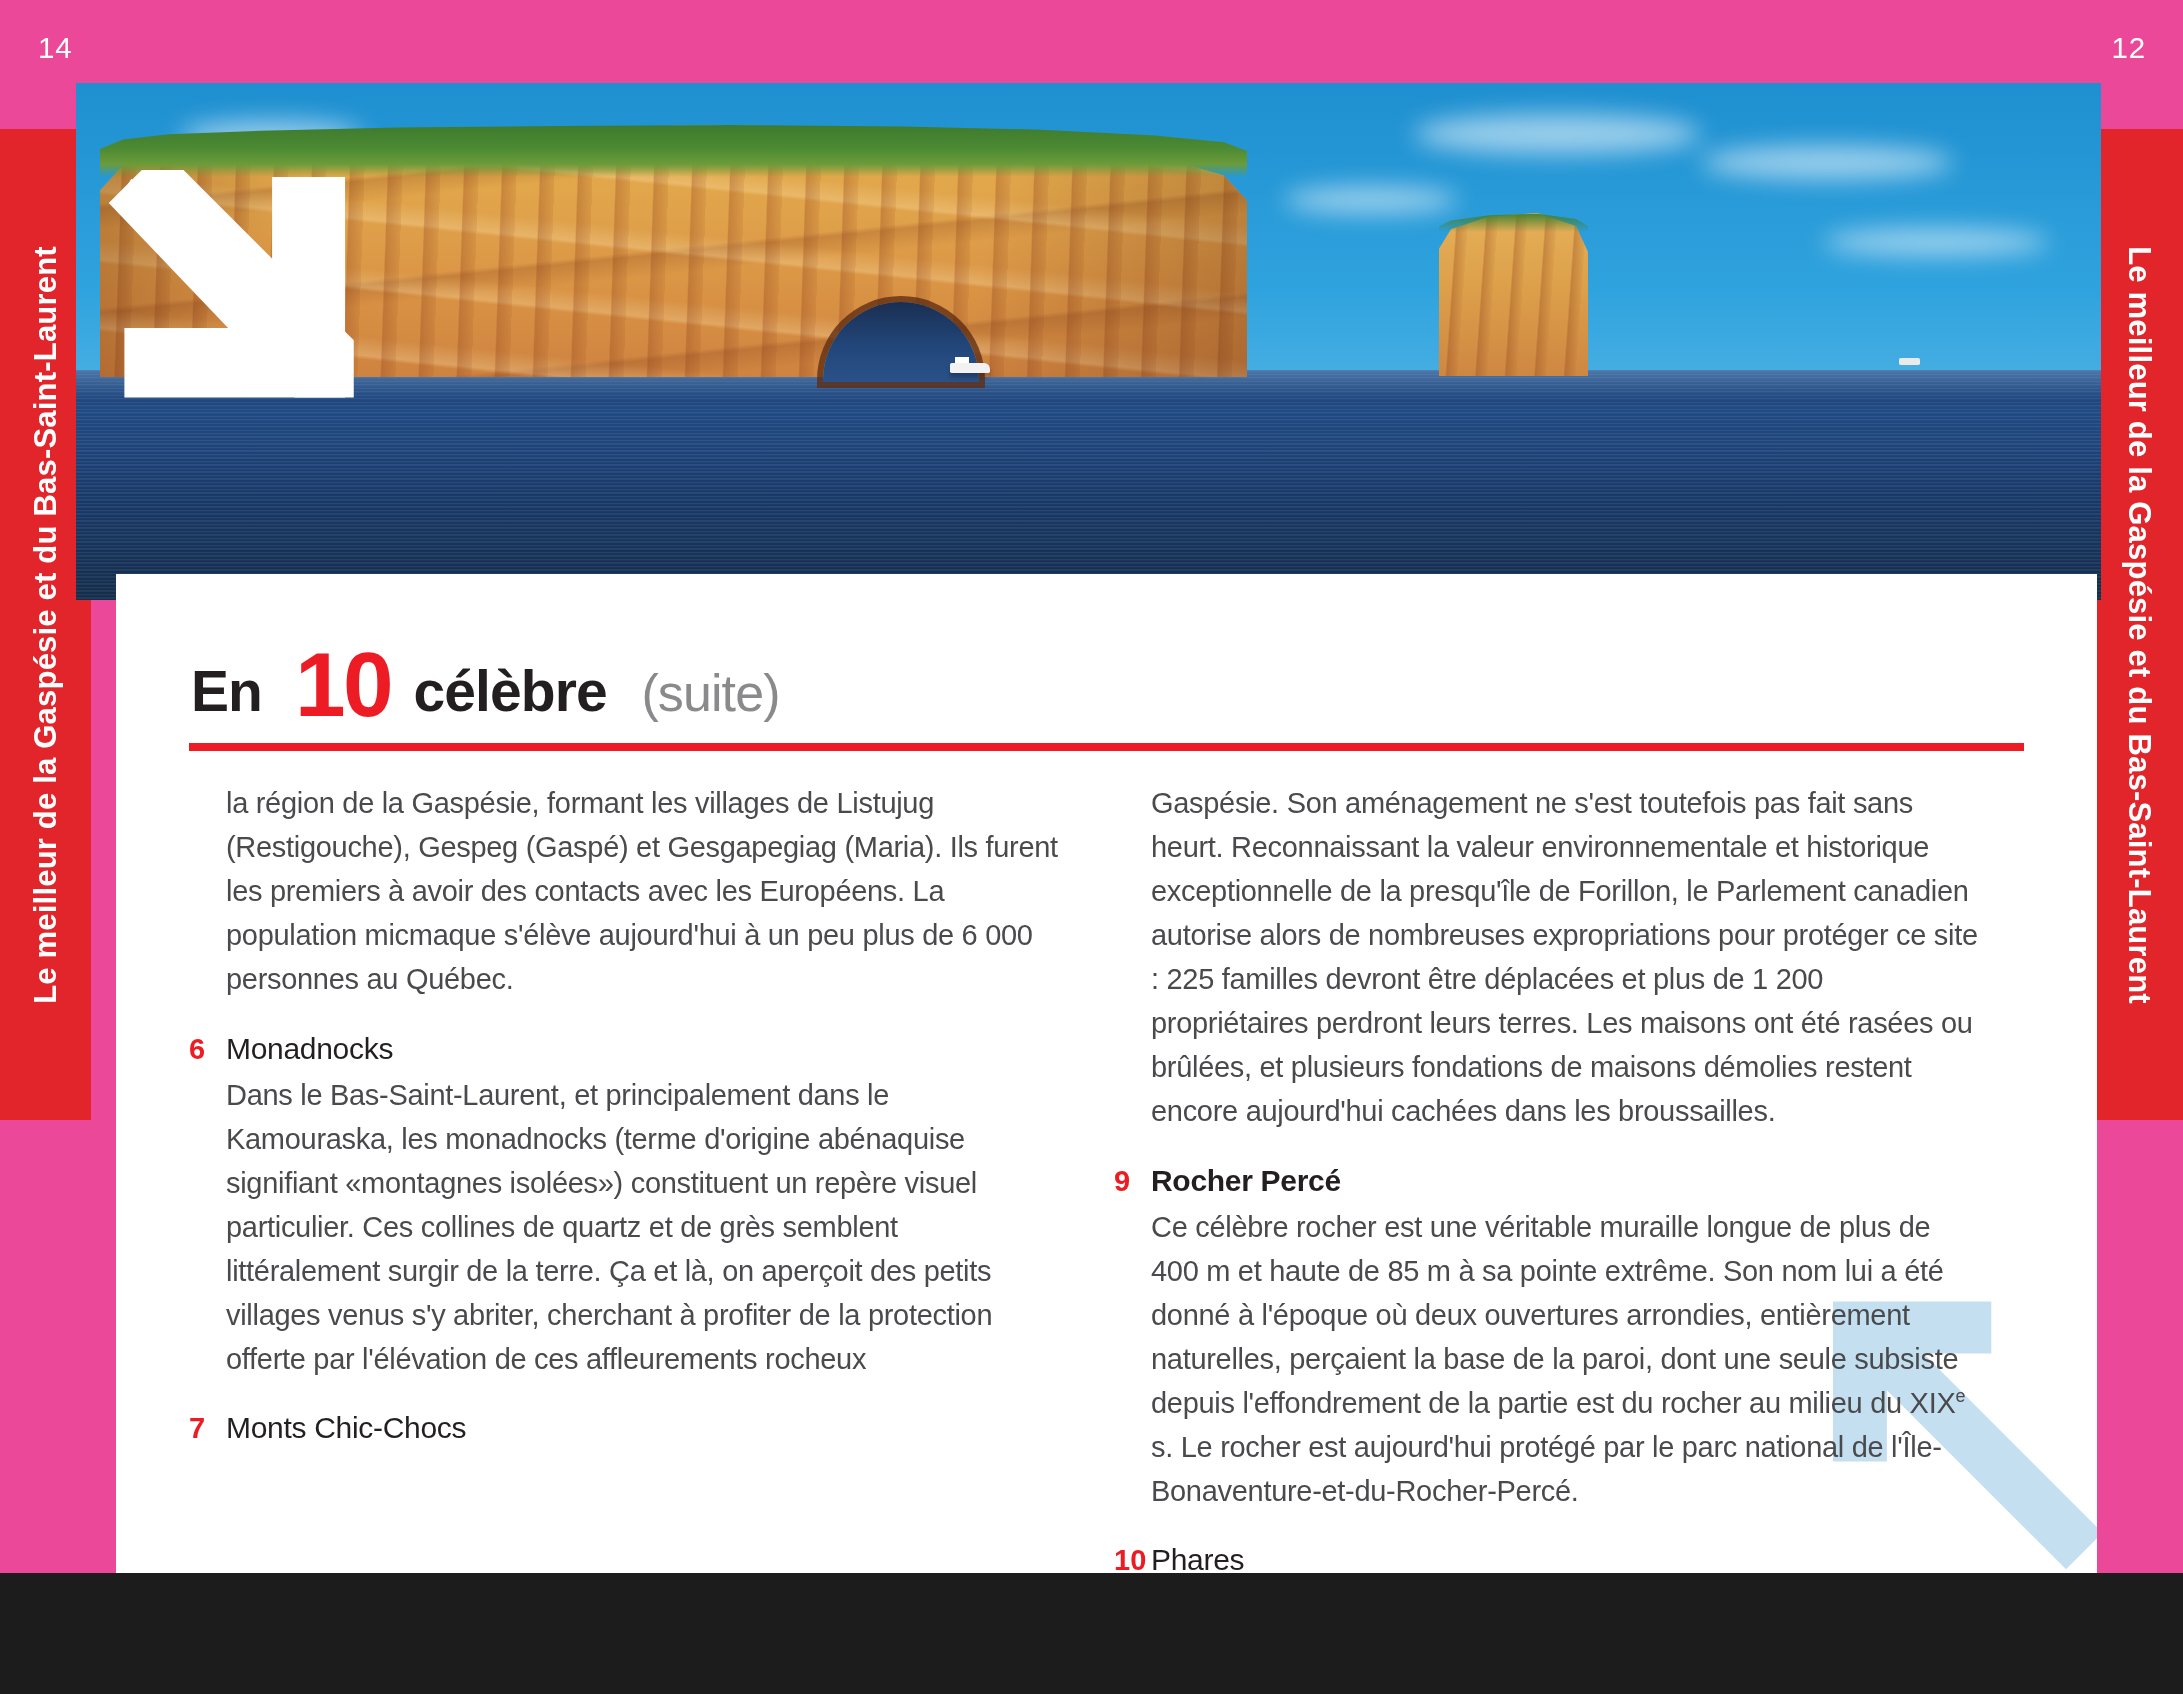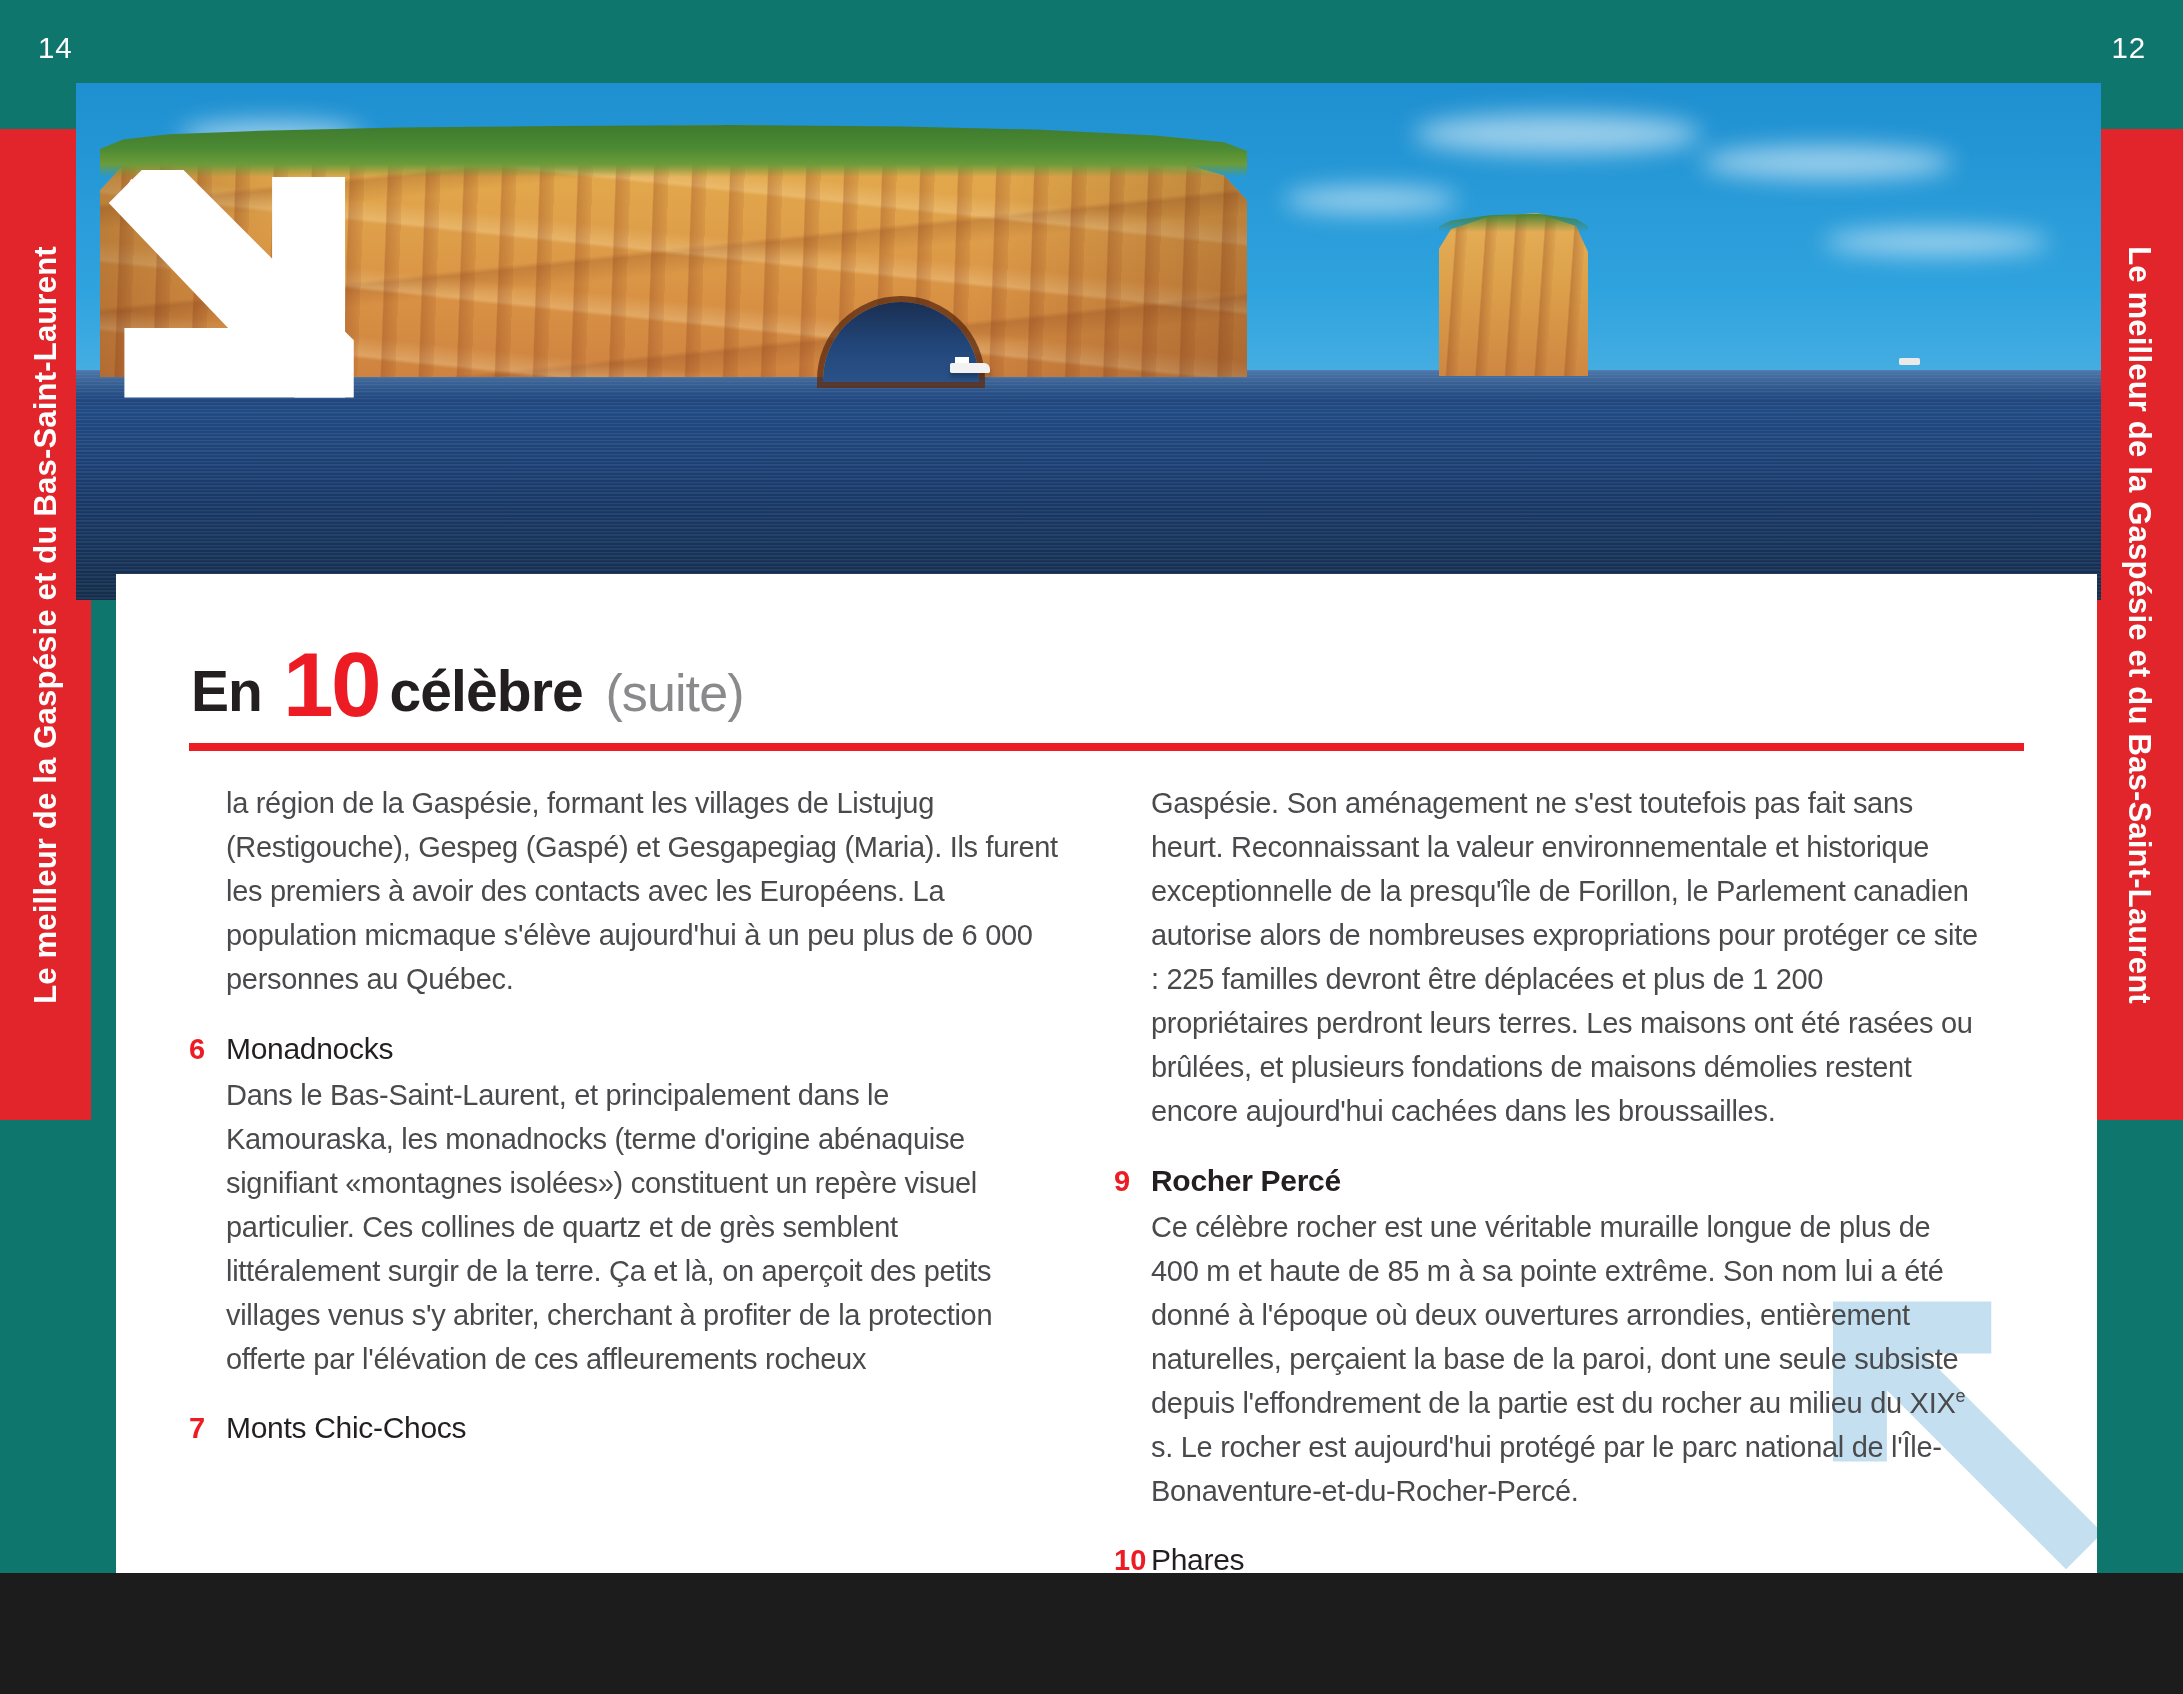--- a/index.html
+++ b/index.html
@@ -7,21 +7,21 @@
     width:2184px;height:1695px;
     background:#1c1c1c;
     font-family:"Liberation Sans", sans-serif;
     overflow:hidden;
     position:relative;
   }
 
   
   .spread{
     position:absolute;left:0;top:0;width:2184px;height:1573px;
-    background:#0f766e;
+    background:#ec4899;
     overflow:hidden;
   }
   .bottom-strip{
     position:absolute;left:0;top:1573px;width:2184px;height:122px;
     background:#1c1c1c;
   }
 
   
   .folio{
     position:absolute;top:31px;
@@ -174,21 +174,21 @@
     overflow:hidden;
   }
   .watermark-arrow{
     position:absolute;right:-15.6px;bottom:-5.2px;width:287px;height:287px;
     pointer-events:none;
   }
 
   
   .title-row{
     position:absolute;left:75px;top:54px;
-    display:flex;align-items:baseline;gap:0;
+    display:flex;align-items:baseline;gap:12px;
     white-space:nowrap;
   }
   .t-en{
     font-size:57px;font-weight:bold;color:#231F20;
     font-family:"Liberation Sans", sans-serif;
     letter-spacing:-0.9px;
   }
   .t-ten{
     font-size:91px;font-weight:bold;color:#ED1C24;
     margin-left:21px;margin-right:10.4px;letter-spacing:-2.6px;

